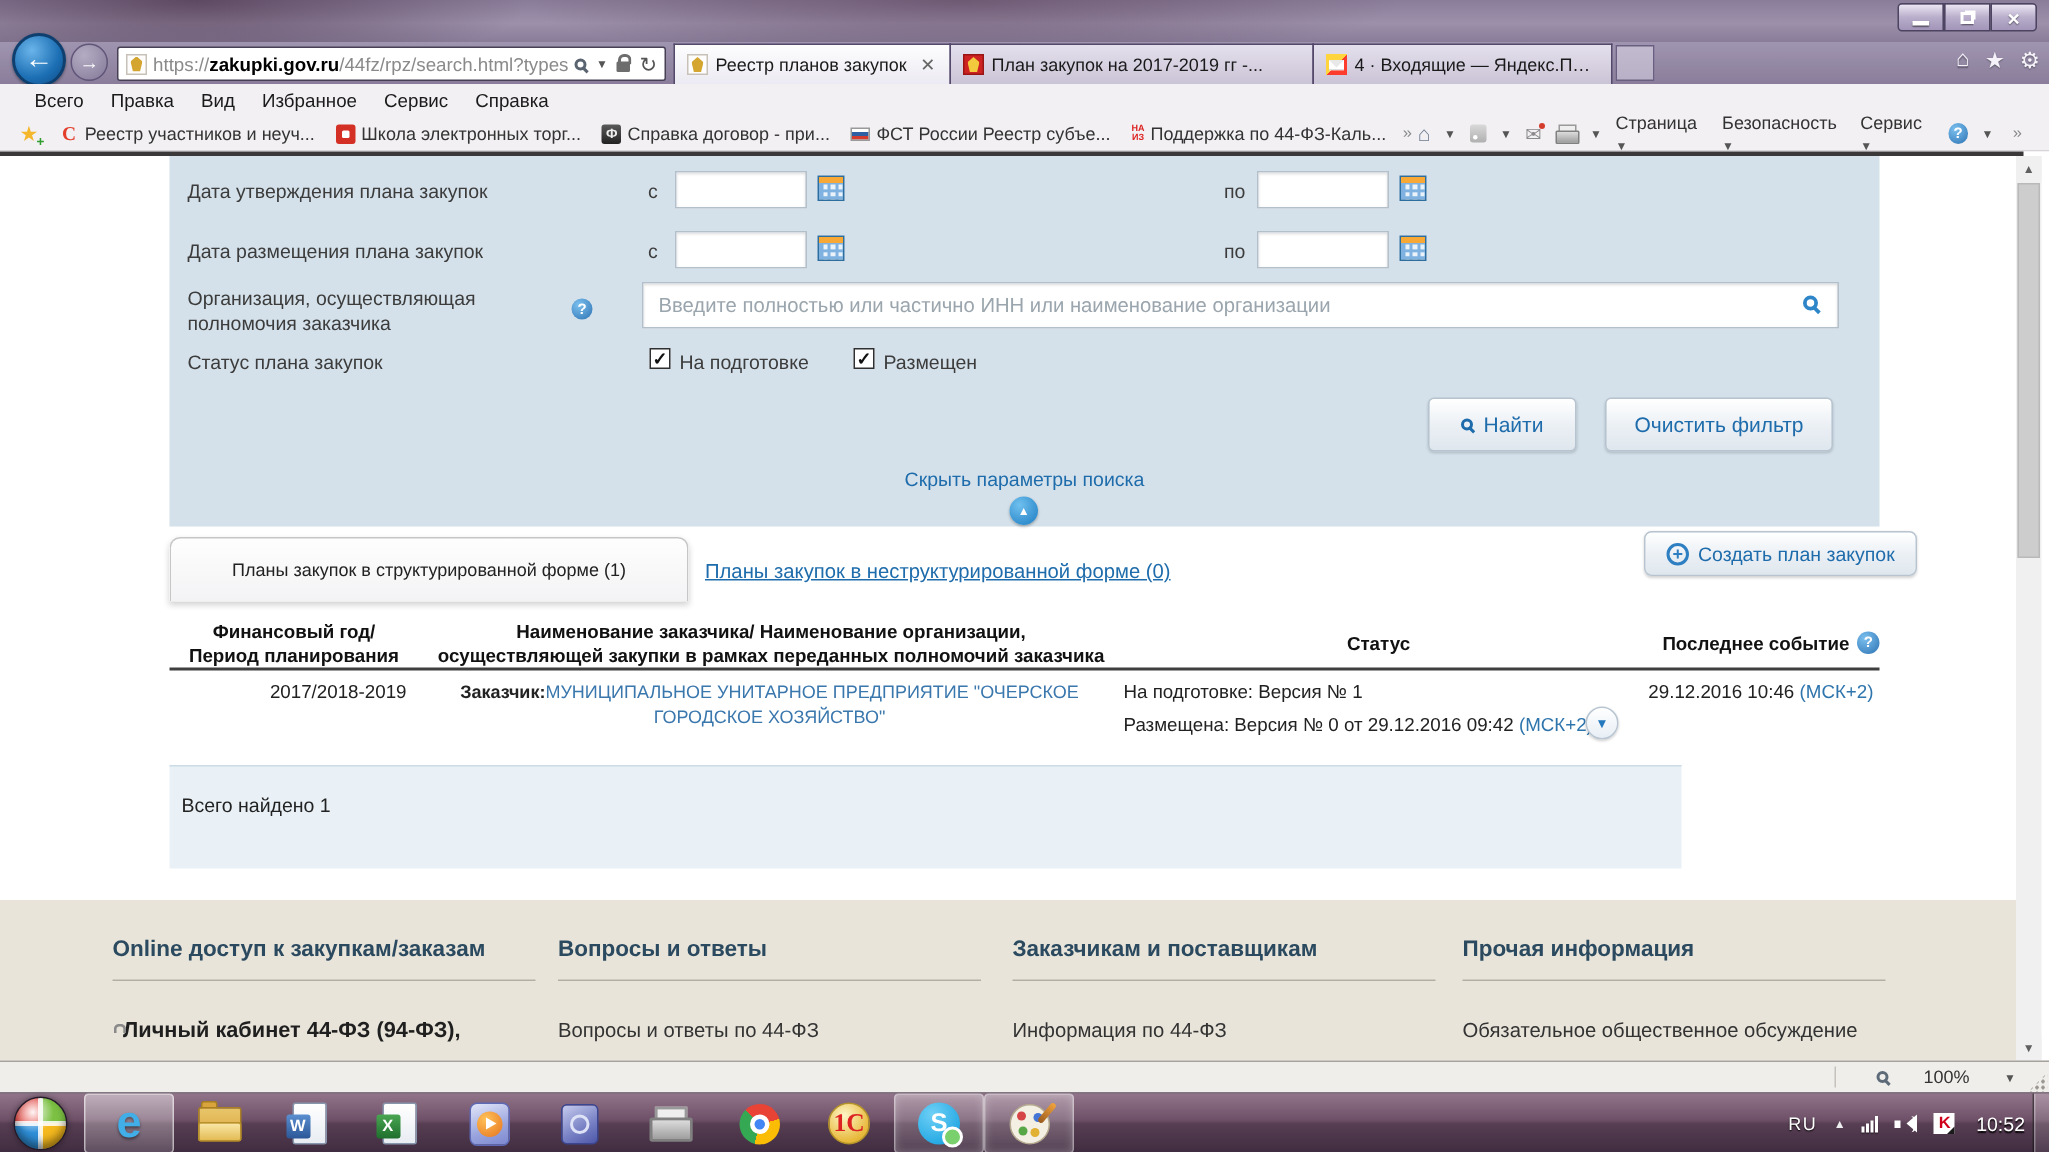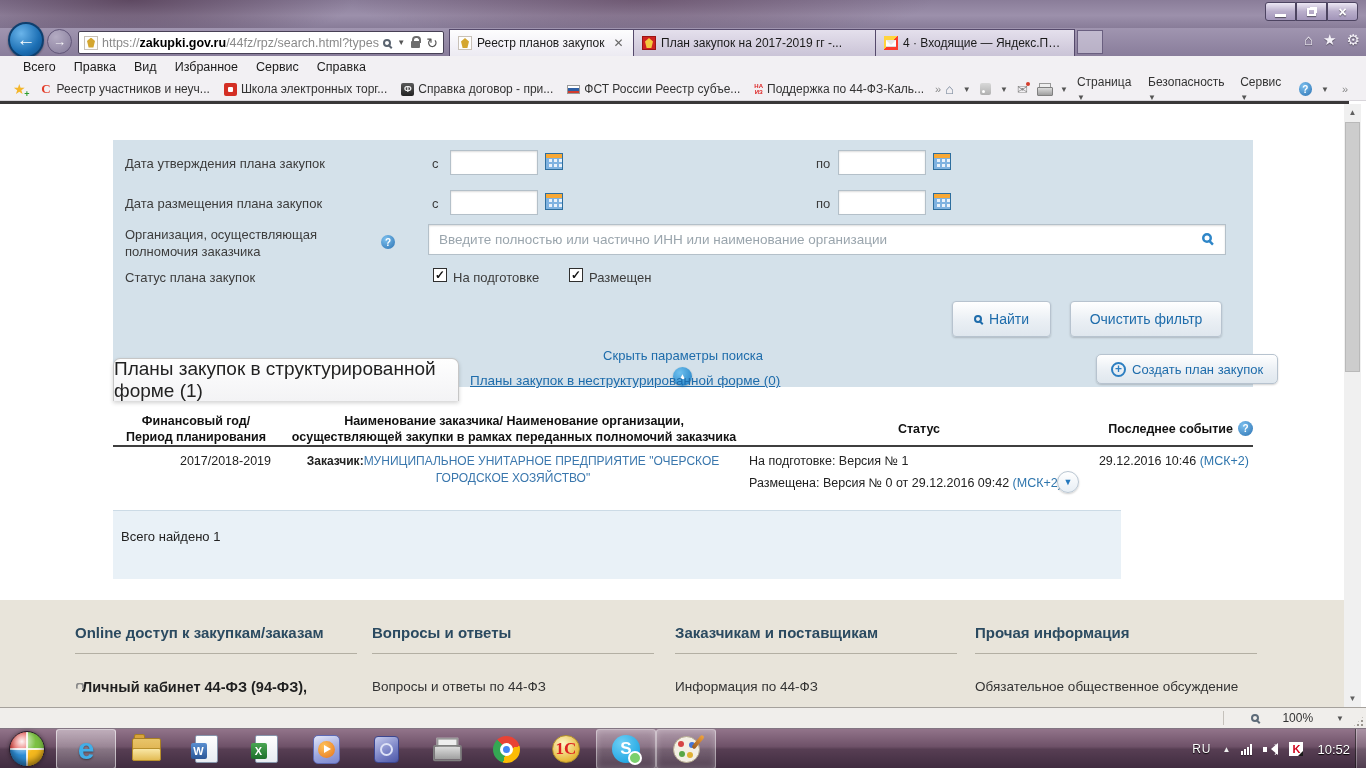--- a/index.html
+++ b/index.html
@@ -75,42 +75,42 @@
 .mailico { font-size:13px; color:#8a8a8a; position:relative;}
 .mailico::after { content:""; position:absolute; right:-2px; top:0; width:4px; height:4px; background:#d43c2c; border-radius:50%;}
 .prn { width:15px; height:13px; position:relative; }
 .prn::before { content:""; position:absolute; left:2px; top:0; width:10px; height:4px; background:#eee; border:1px solid #999;}
 .prn::after { content:""; position:absolute; left:0; top:4px; width:14px; height:7px; background:linear-gradient(#dcdcdc,#9e9e9e); border:1px solid #808080; border-radius:1px;}
 .helpico { width:14px; height:14px; border-radius:50%; background:radial-gradient(circle at 35% 30%,#7cc0ef,#2c72b2); color:#fff; font-size:10px; font-weight:bold; display:flex; align-items:center; justify-content:center;}
 
 
 #content { position:absolute; left:0; top:101px; width:1366px; height:606px; background:#fff; }
 #topline { position:absolute; left:0; top:0; width:1349px; height:3px; background:#3a3839; }
-#panel { position:absolute; left:113px; top:3px; width:1140px; height:247px; background:#d4e1ea; font-size:13px; color:#3c3c3c;margin-top:36px;}
+#panel { position:absolute; left:113px; top:3px; width:1140px; height:247px; background:#d4e1ea; font-size:13px; color:#3c3c3c;}
 .flabel { position:absolute; }
 .inp { background:#fff; border:1px solid #b4c0c9; box-shadow:inset 0 1px 2px rgba(0,0,0,.14); height:25px; font-size:13px; padding:0 5px; font-family:"Liberation Sans",sans-serif;}
 .inp-date { position:absolute; width:88px; }
 .cal { position:absolute; width:18px; height:17px; border:1px solid #2e6e9e; background-color:#eaf2fa;
   background-image:linear-gradient(#f8a835,#f8a835),
    repeating-linear-gradient(90deg,#7fb2e0 0 2px,transparent 2px 5px),
    repeating-linear-gradient(0deg,#7fb2e0 0 2px,transparent 2px 5px);
   background-size:100% 4px,100% 100%,100% 100%; background-position:0 0,1px 5px,1px 5px; background-repeat:no-repeat,repeat,repeat;}
 #org-input { position:absolute; left:315px; top:84px; width:798px; height:31px; font-size:13.5px; color:#333; padding:0 34px 0 10px; border:1px solid #b4c0c9;}
 #org-input::placeholder { color:#9aa5ad; opacity:1; }
 #org-mag { position:absolute; left:1090px; top:94px; color:#2e86c8; transform:scale(1.25);}
 .cb { position:absolute; width:14px; height:14px; background:#fff; border:1px solid #2f2f2f; display:flex; align-items:center; justify-content:center; font-size:12px; font-weight:bold; color:#111; line-height:1;}
 .btn { position:absolute; border:1px solid #b7c3cf; border-radius:4px; background:linear-gradient(#ffffff,#eaeff4 55%,#dfe7ee);
   color:#1e6cab; font-size:14px; display:flex; align-items:center; justify-content:center; gap:7px; box-shadow:0 1px 2px rgba(0,0,0,.18); cursor:pointer;}
 #hide-link { position:absolute; left:0; top:208px; width:100%; text-align:center; color:#1e6cab; font-size:13px;}
 #up-circle { position:absolute; left:50%; top:227px; margin-left:-10px; width:19px; height:19px; border-radius:50%;
   background:radial-gradient(circle at 35% 30%,#6fc0ee,#1c7cc2); color:#fff; font-size:8px; display:flex; align-items:center; justify-content:center; box-shadow:0 1px 2px rgba(0,0,0,.3);}
 
 #tab-active { position:absolute; left:113px; top:257px; width:346px; height:43px; background:linear-gradient(#fefefe,#f3f3f5);
   border:1px solid #c6c6c6; border-bottom:none; border-radius:7px 7px 0 0; box-shadow:0 2px 4px rgba(0,0,0,.18);
-  display:flex; align-items:center; justify-content:center; font-size:19px; color:#222; z-index:2;}
+  display:flex; align-items:center; justify-content:center; font-size:12px; color:#222; z-index:2;}
 #tab-unstr { position:absolute; left:470px; top:272px; color:#1e6cab; font-size:13.5px; text-decoration:underline;}
 #create-btn { left:1096px; top:253px; height:30px; padding:0 14px; border-radius:5px; font-size:13px; gap:6px;}
 .plus-circ { width:15px; height:15px; border:2px solid #2d7fc1; border-radius:50%; color:#2d7fc1; font-size:12px; font-weight:bold; display:flex; align-items:center; justify-content:center; line-height:1;}
 
 .th { position:absolute; font-weight:bold; font-size:12.5px; color:#111; text-align:center; line-height:16px;}
 #th-rule { position:absolute; left:113px; top:344px; width:1140px; height:2px; background:#3f3f3f;}
 .td { position:absolute; font-size:12.5px; color:#222; }
 #cell-customer a { color:#3a77ad; text-decoration:none; }
 .blue { color:#2e75ad; }
 #row-drop { position:absolute; left:1057px; top:370px; width:22px; height:22px; border-radius:50%;

